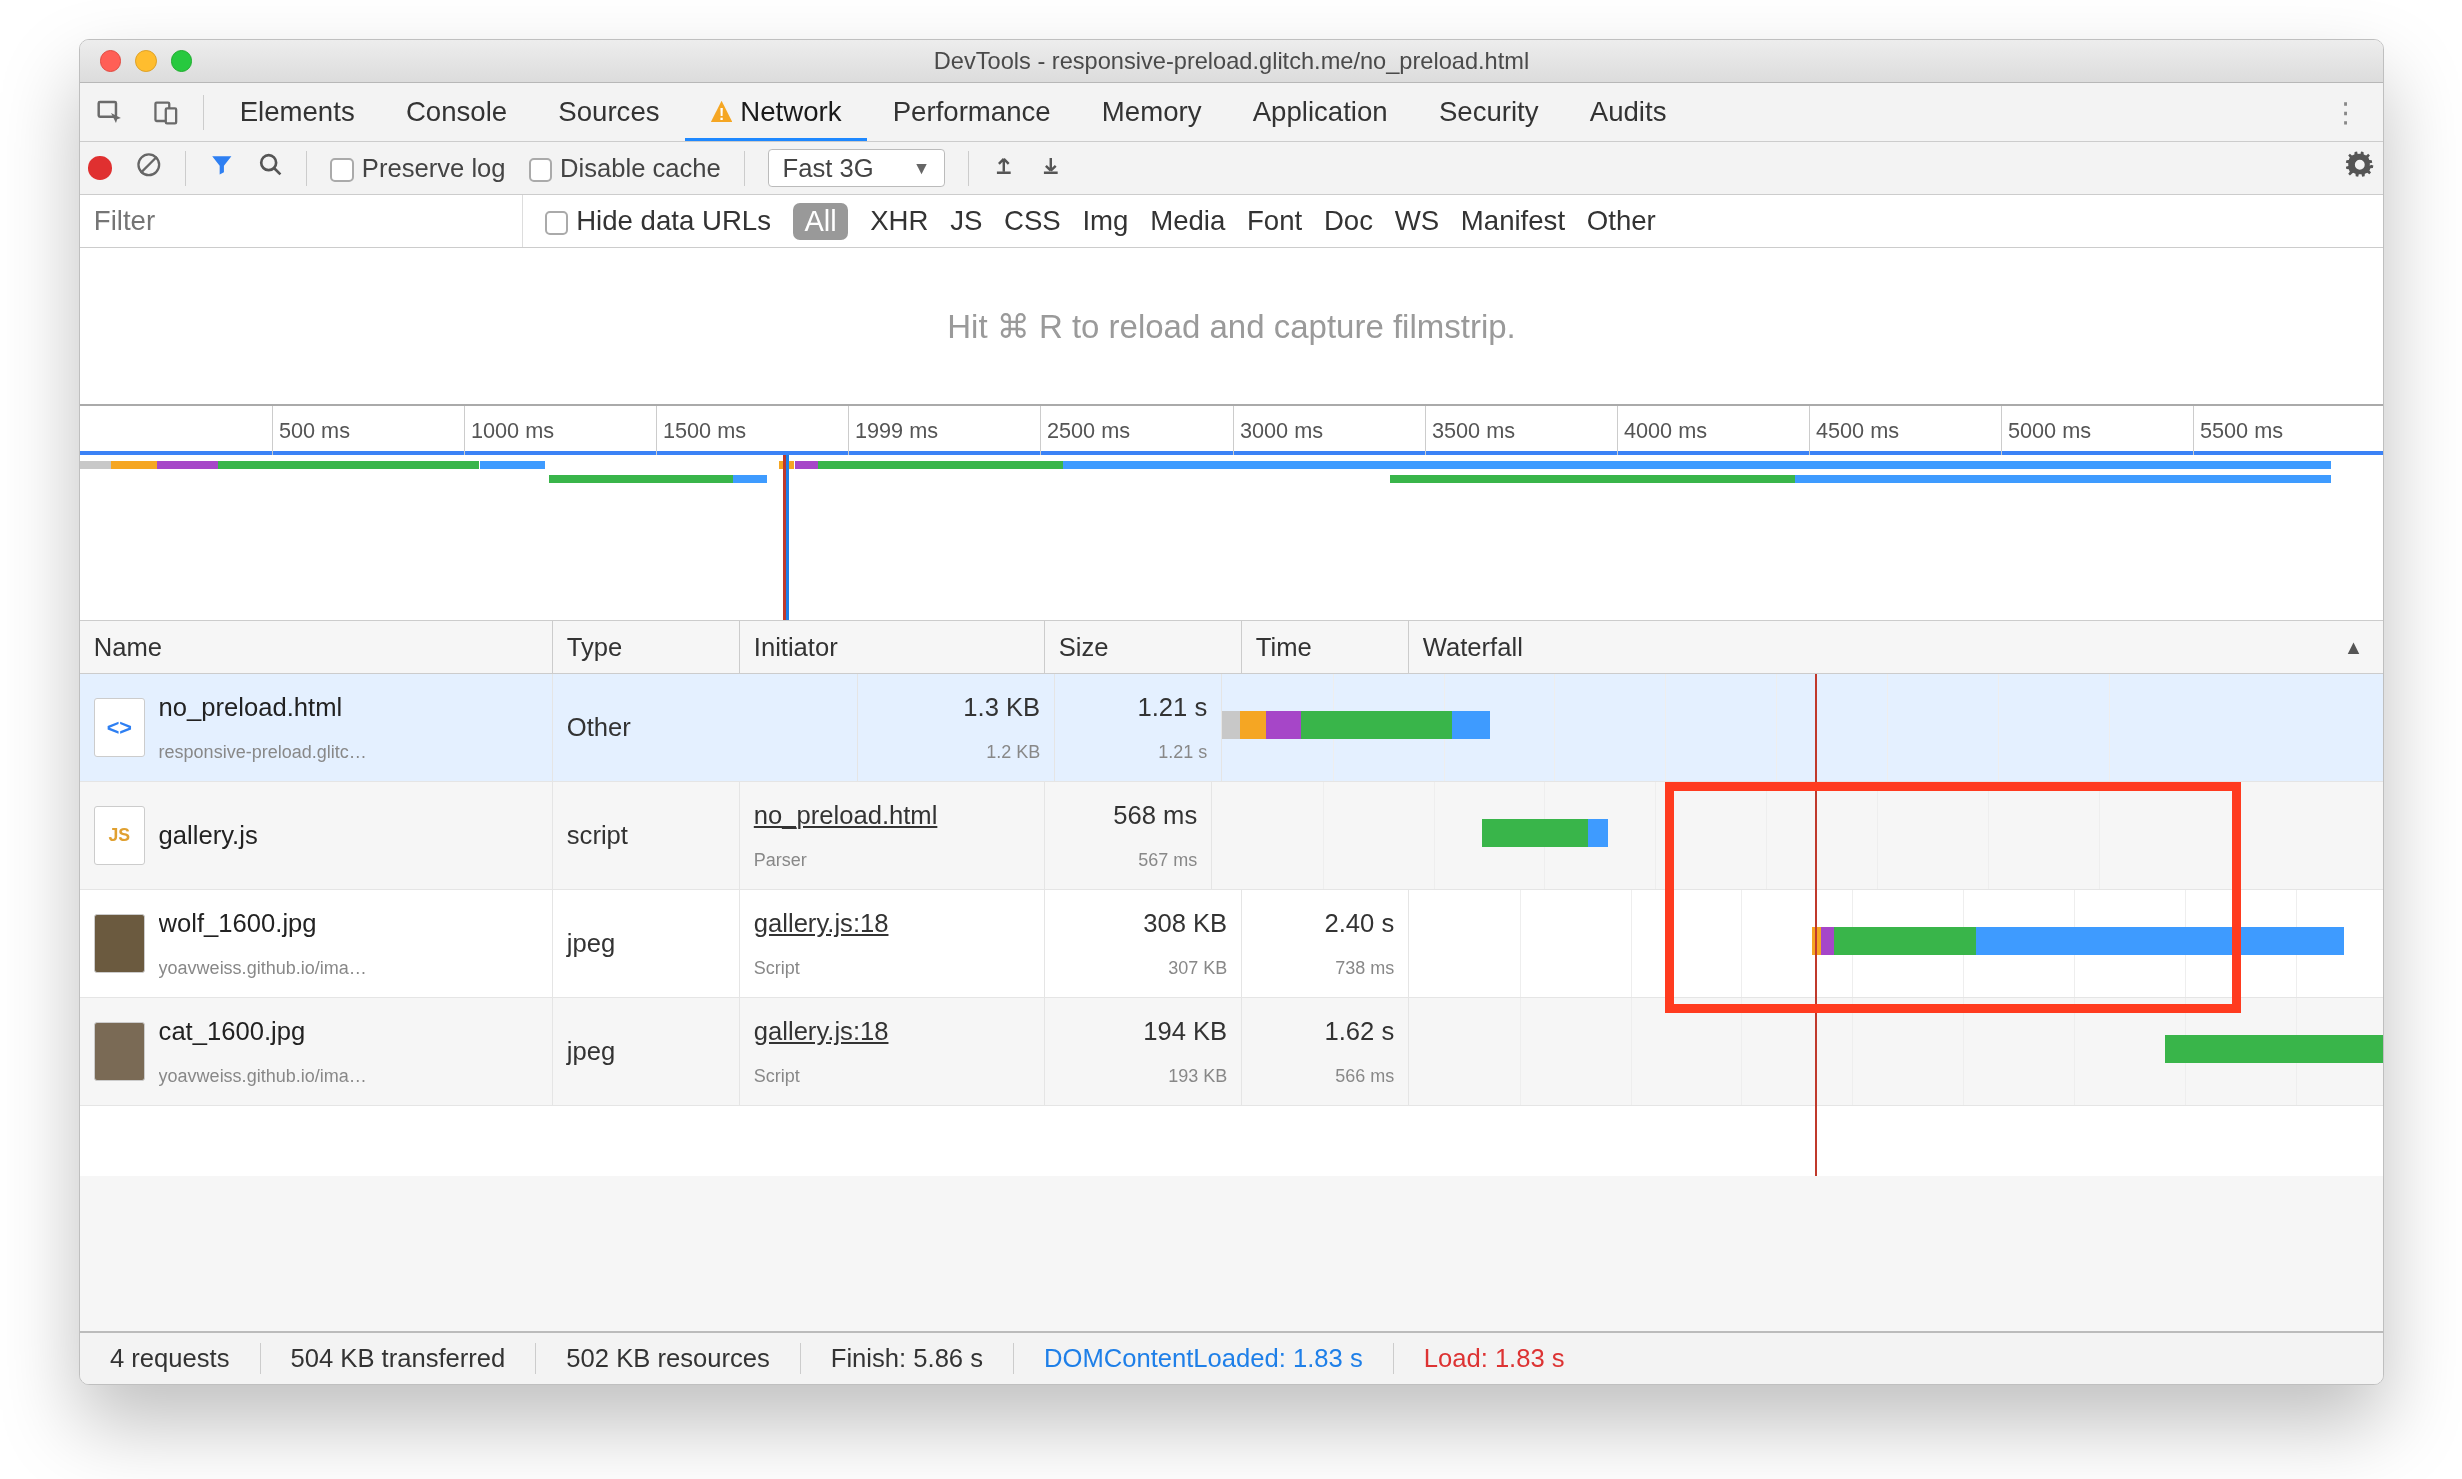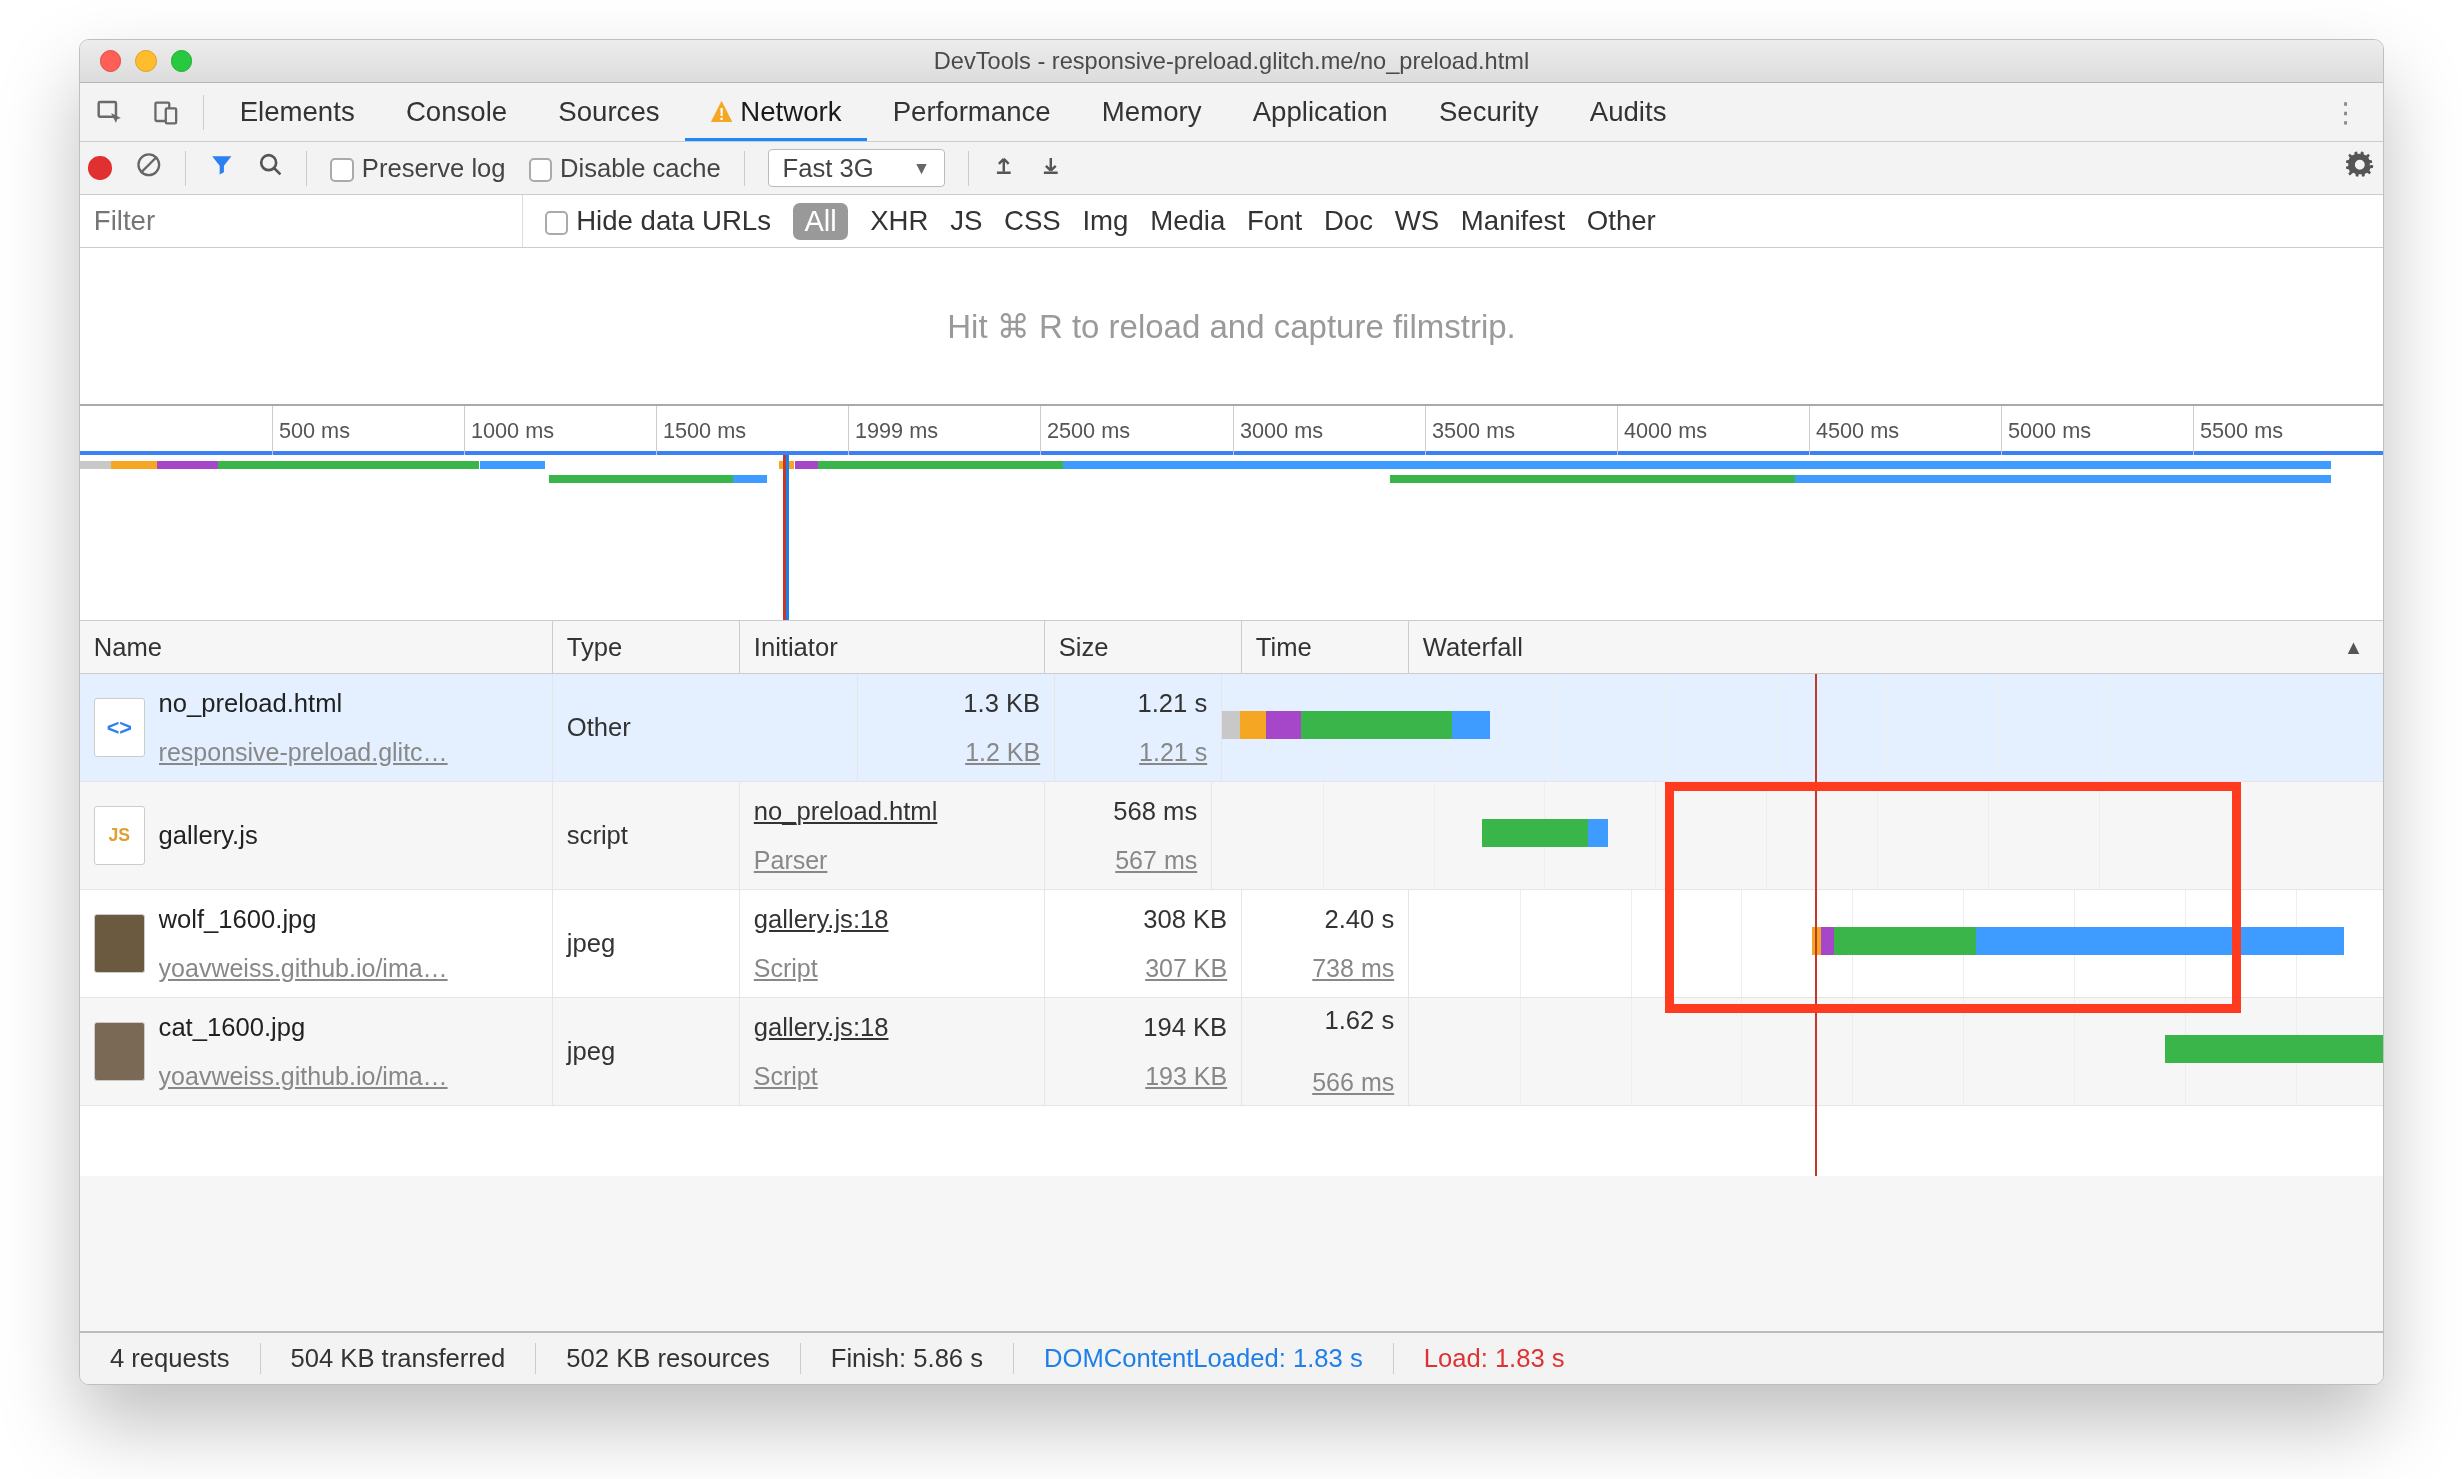--- a/index.html
+++ b/index.html
@@ -60,21 +60,21 @@
   .col-size { width:197px; padding-left:13.8px; border-right:1px solid #ccc; height:100%; display:flex; align-items:center; }
   .col-time { width:167px; padding-left:13.8px; border-right:1px solid #ccc; height:100%; display:flex; align-items:center; }
   .col-wf { flex:1; padding-left:13.8px; height:100%; display:flex; align-items:center; position:relative; }
   .sort-arrow { position:absolute; right:19.7px; font-size:19.7px; color:#555; }
   .row { display:flex; height:108px; border-bottom:1px solid #e5e5e5; font-size:25.6px; }
   .row:nth-child(odd) { background:#fff; }
   .row:nth-child(even) { background:#f6f6f6; }
   .row.selected { background:#e4f0ff; }
   .cell { display:flex; flex-direction:column; justify-content:center; border-right:1px solid #e5e5e5; padding:7.9px 13.8px; overflow:hidden; white-space:nowrap; }
   .cell.right { align-items:flex-end; }
-  .sub { color:#888; font-size:25px; margin-top:20px;text-decoration:underline; }
+  .sub { color:#888; font-size:18px; margin-top:20px; }
   .link { color:#333; text-decoration:underline; cursor:pointer; }
   .name-cell { display:flex; align-items:center; gap:13.8px; border-right:1px solid #e5e5e5; padding-left:13.8px; }
   .file-icon { width:51px; height:59px; border:1px solid #ccc; border-radius:3px; display:flex; align-items:center; justify-content:center; font-size:21.7px; background:#fff; flex-shrink:0; }
   .file-icon.html { color:#2e7ff2; font-weight:bold; }
   .file-icon.js { color:#e0a030; font-weight:bold; font-size:17.7px; }
   .file-icon.img { background:#444; color:#fff; font-size:13.8px; }
   .name-text { display:flex; flex-direction:column; overflow:hidden; }
   .name-text .main { color:#222; }
   .wf-cell { flex:1; position:relative; border-right:none; }
   .wf-gridline { position:absolute; top:0; bottom:0; width:1px; background:#eee; }
@@ -356,21 +356,21 @@
           </div>
           <div class="cell" style="width: 187px;">jpeg</div>
           <div class="cell" style="width: 305px;">
             <span class="link">gallery.js:18</span>
             <span class="sub">Script</span>
           </div>
           <div class="cell right" style="width: 197px;">
             <span>194 KB</span>
             <span class="sub">193 KB</span>
           </div>
-          <div class="cell right" style="width: 167px; justify-content: space-between;">
+          <div class="cell right" style="width: 167px;">
             <span>1.62 s</span>
             <span class="sub">566 ms</span>
           </div>
           <div class="wf-cell">
             <div class="wf-gridline" style="left: 111px;"></div>
             <div class="wf-gridline" style="left: 222px;"></div>
             <div class="wf-gridline" style="left: 332px;"></div>
             <div class="wf-gridline" style="left: 443px;"></div>
             <div class="wf-gridline" style="left: 554px;"></div>
             <div class="wf-gridline" style="left: 665px;"></div>

